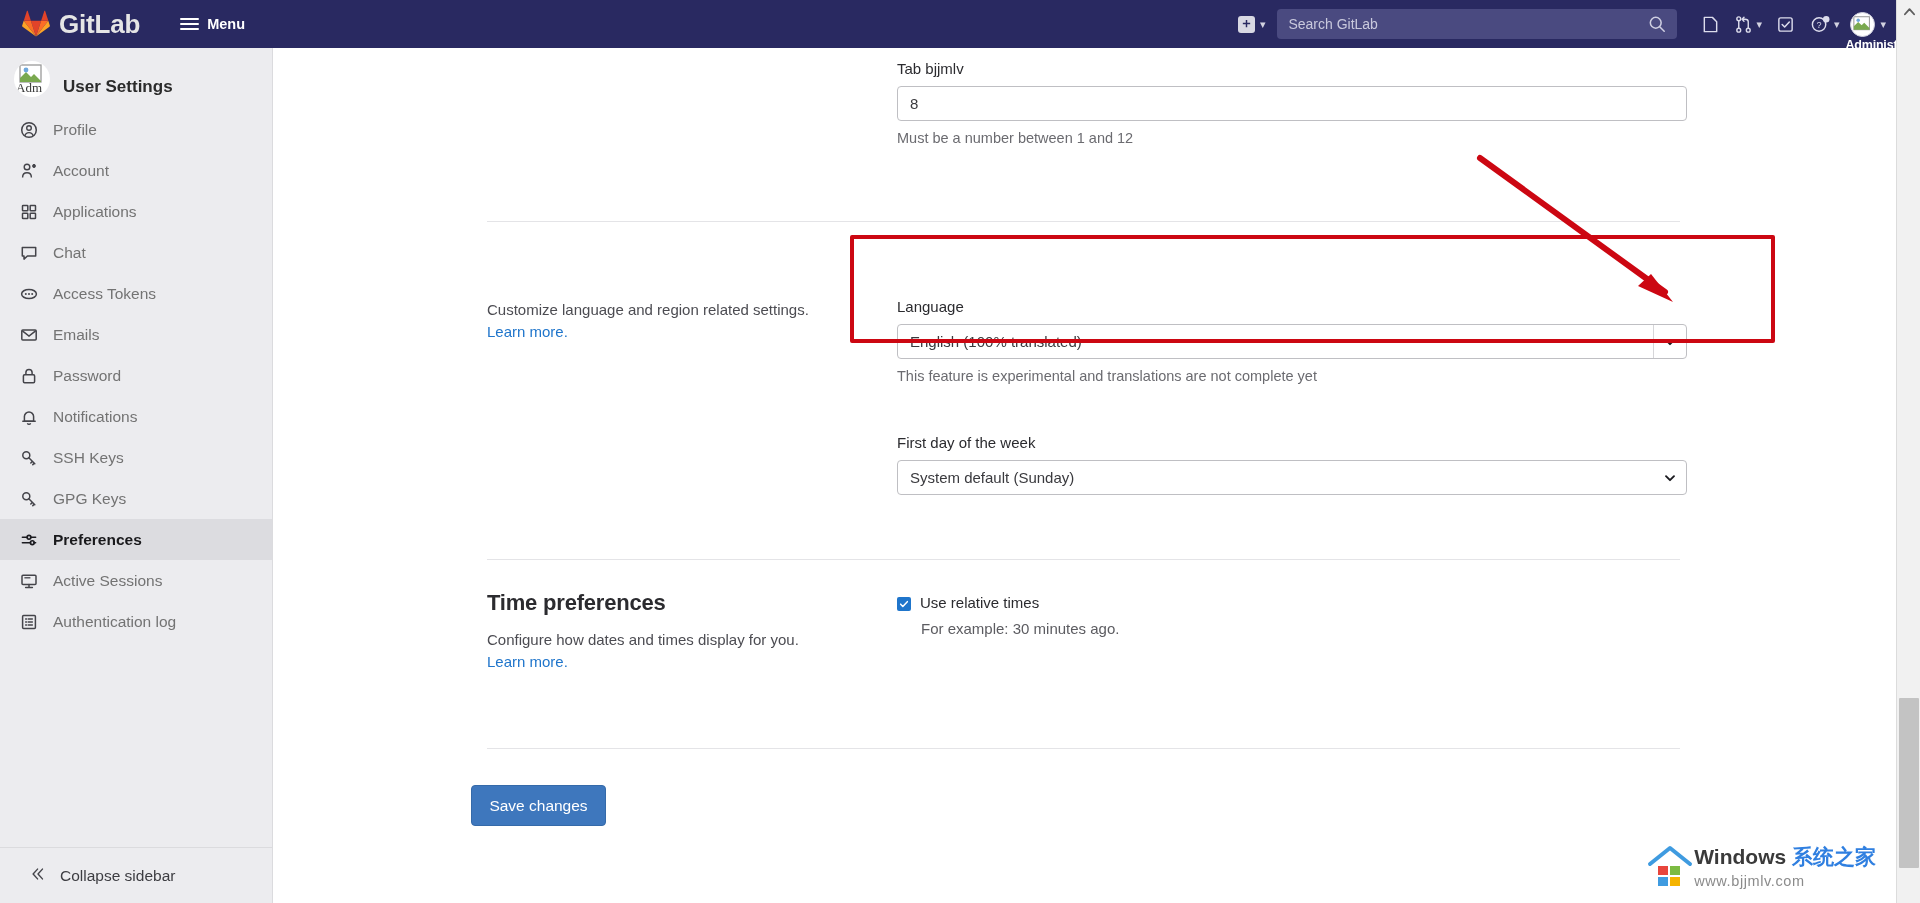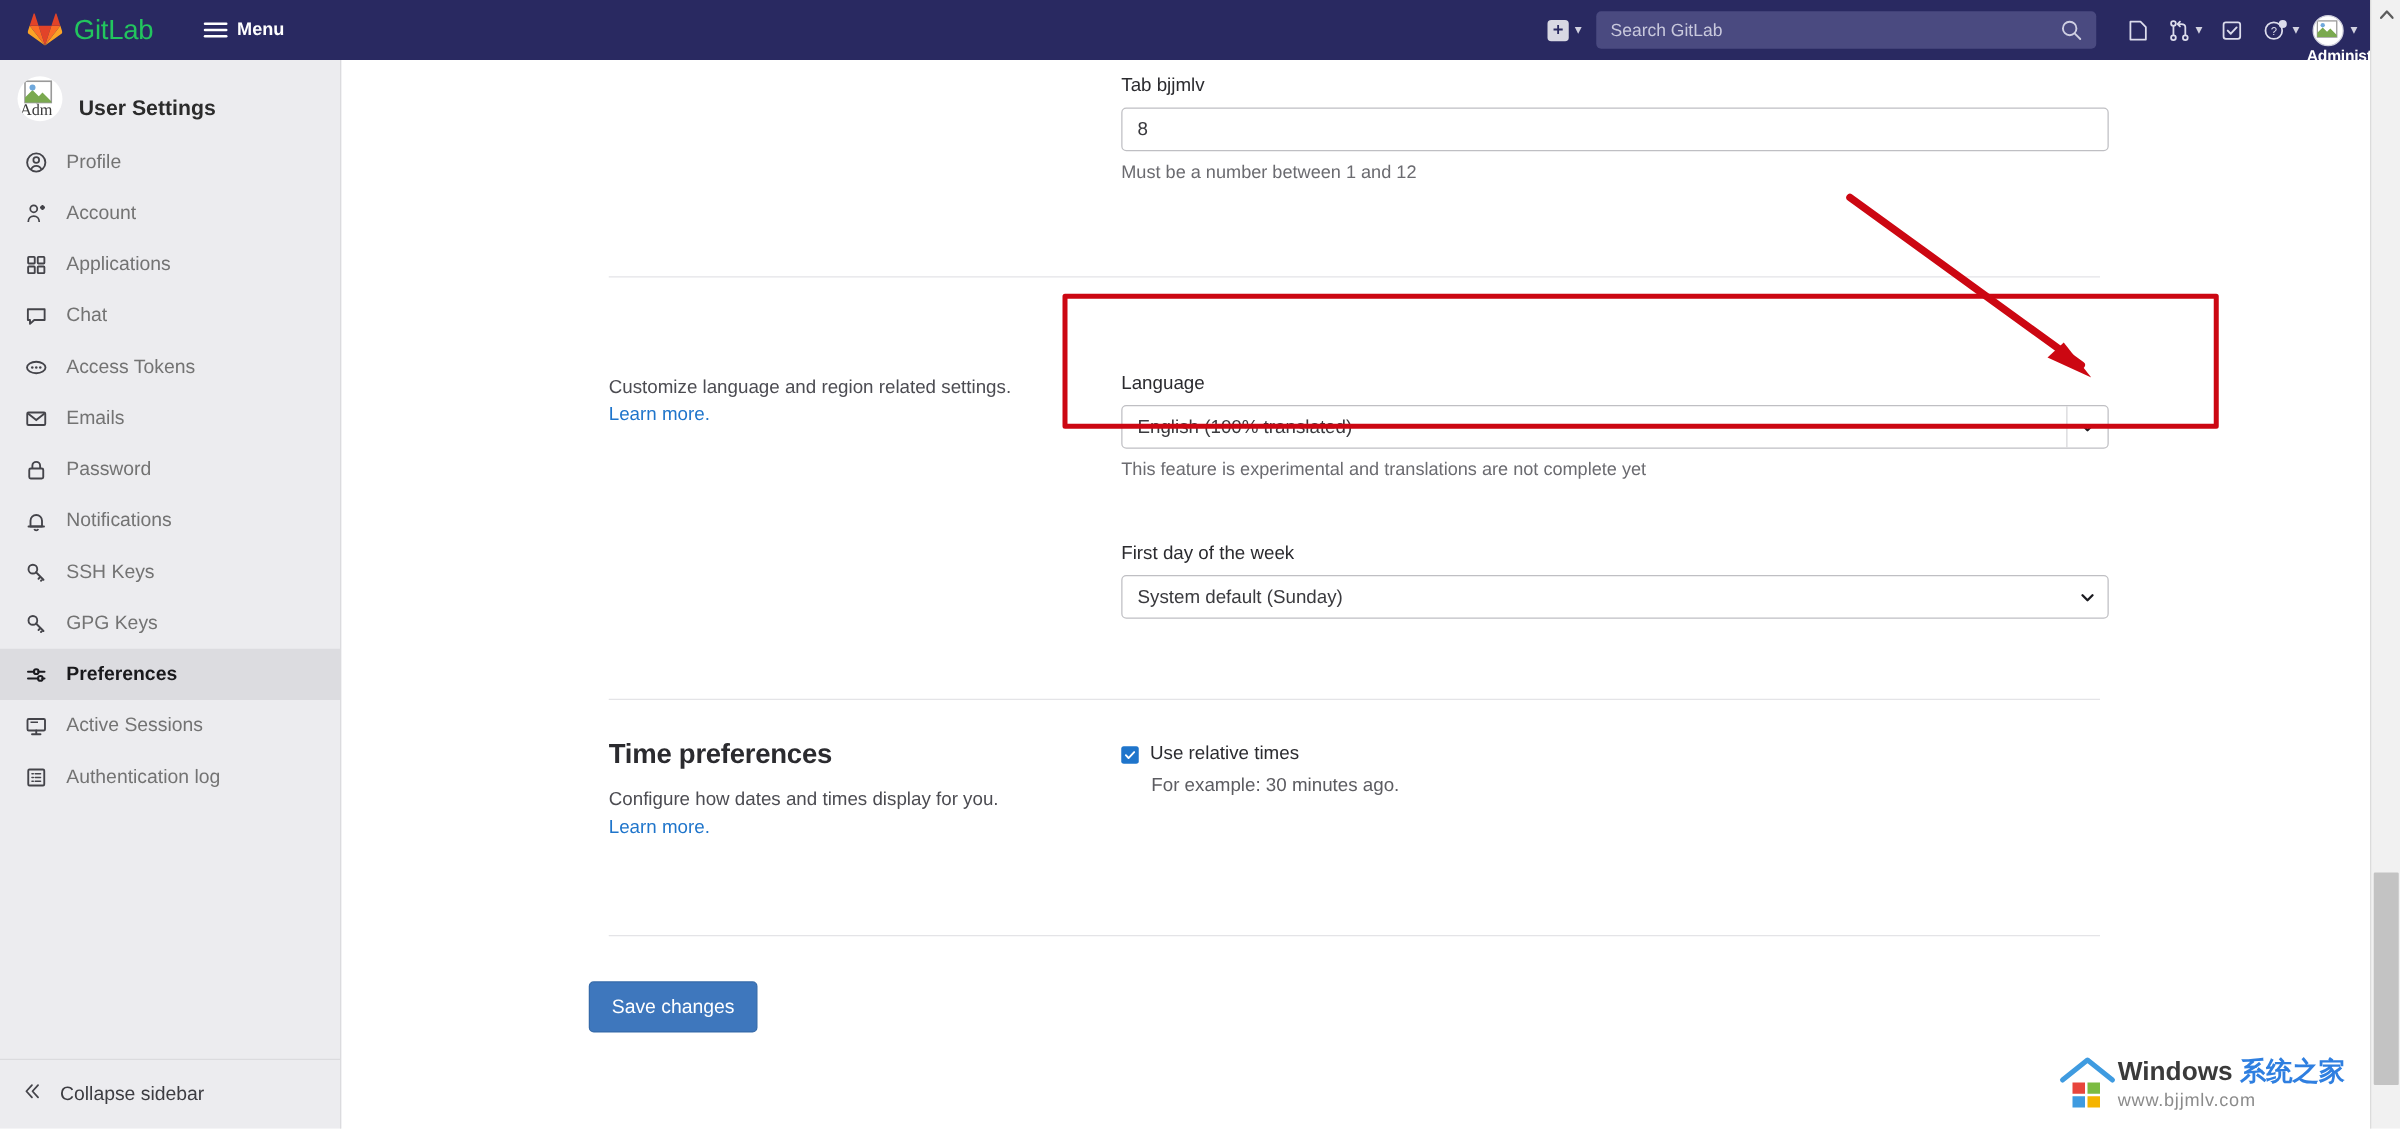--- a/index.html
+++ b/index.html
@@ -19,21 +19,21 @@
     display: flex; align-items: center;
     z-index: 30;
   }
   .gl-logo-wrap {
     display: flex; align-items: center;
     margin-left: 22px; gap: 9px;
     cursor: pointer;
   }
   .gl-logo { width: 28px; height: 28px; display:block; }
   .gl-wordmark {
-    color: #22c55e; font-size: 22px; font-weight: 400;
+    color: #e5e5e5; font-size: 26px; font-weight: 700;
     letter-spacing: -0.2px;
   }
   .nav-menu-btn {
     display: flex; align-items: center; gap: 8px;
     margin-left: 32px; cursor: pointer;
     padding: 5px 8px; border-radius: 4px;
   }
   .hamburger { display:flex; flex-direction:column; gap:3px; width:19px; }
   .hamburger i { display:block; height:2px; background:#fff; border-radius:1px;}
   .nav-menu-label { color:#fff; font-size:14.5px; font-weight:600; }
@@ -117,21 +117,21 @@
     cursor:pointer; text-decoration:none;
   }
   .side-item .ico { width:21px; display:flex; justify-content:center; flex:none;}
   .side-item.active {
     background:#dcdce0; font-weight:600; color:#19191c;
   }
   #collapse-row {
     position:absolute; bottom:0; left:0; width:100%;
     height:56px; border-top:1px solid #dbdbde;
     display:flex; align-items:center; gap:14px;
-    padding-left:18px; color:#3d3d42; font-size:15.5px; cursor:pointer;
+    padding-left:30px; color:#3d3d42; font-size:15.5px; cursor:pointer;
   }
 
   
   #main {
     position:absolute; top:48px; left:274px;
     width: 1622px; height: 855px;
     background:#fff;
   }
   .sec { position:relative; }
   .hr {

